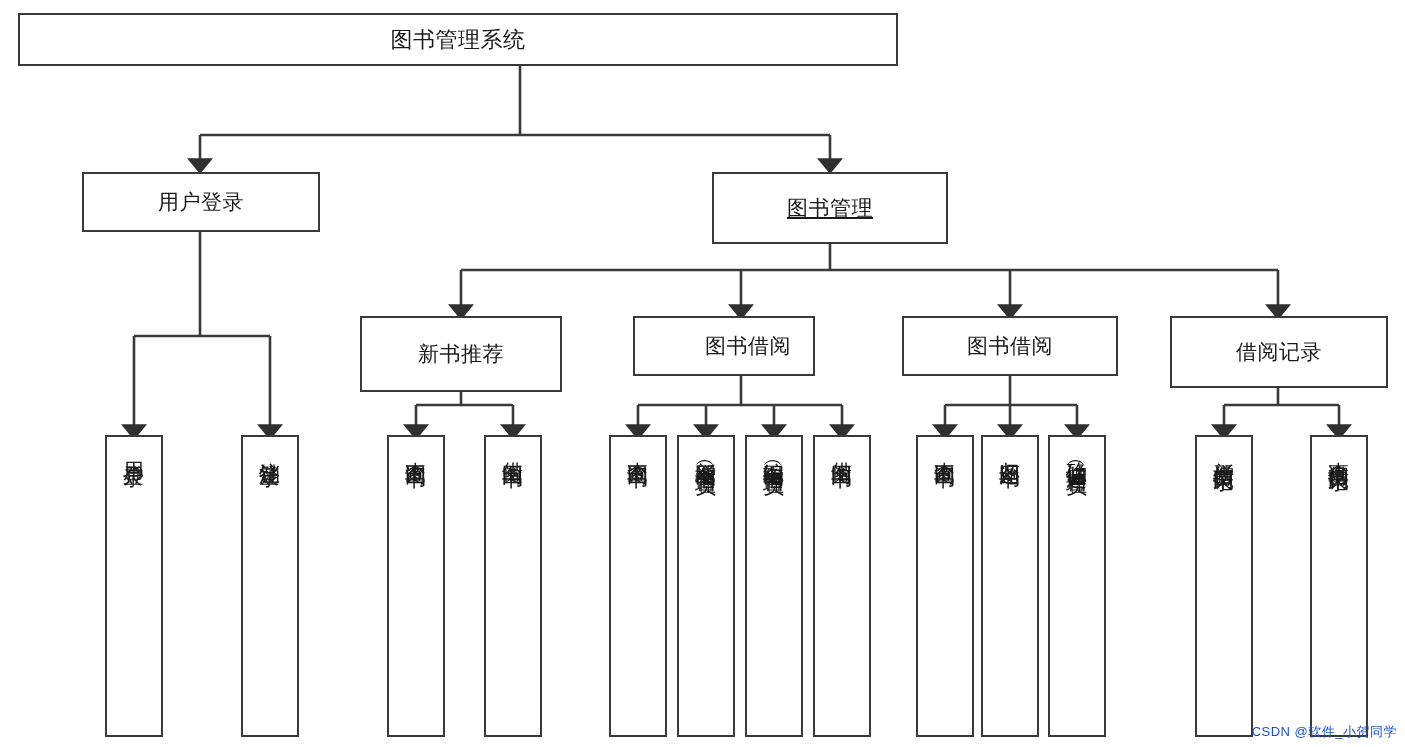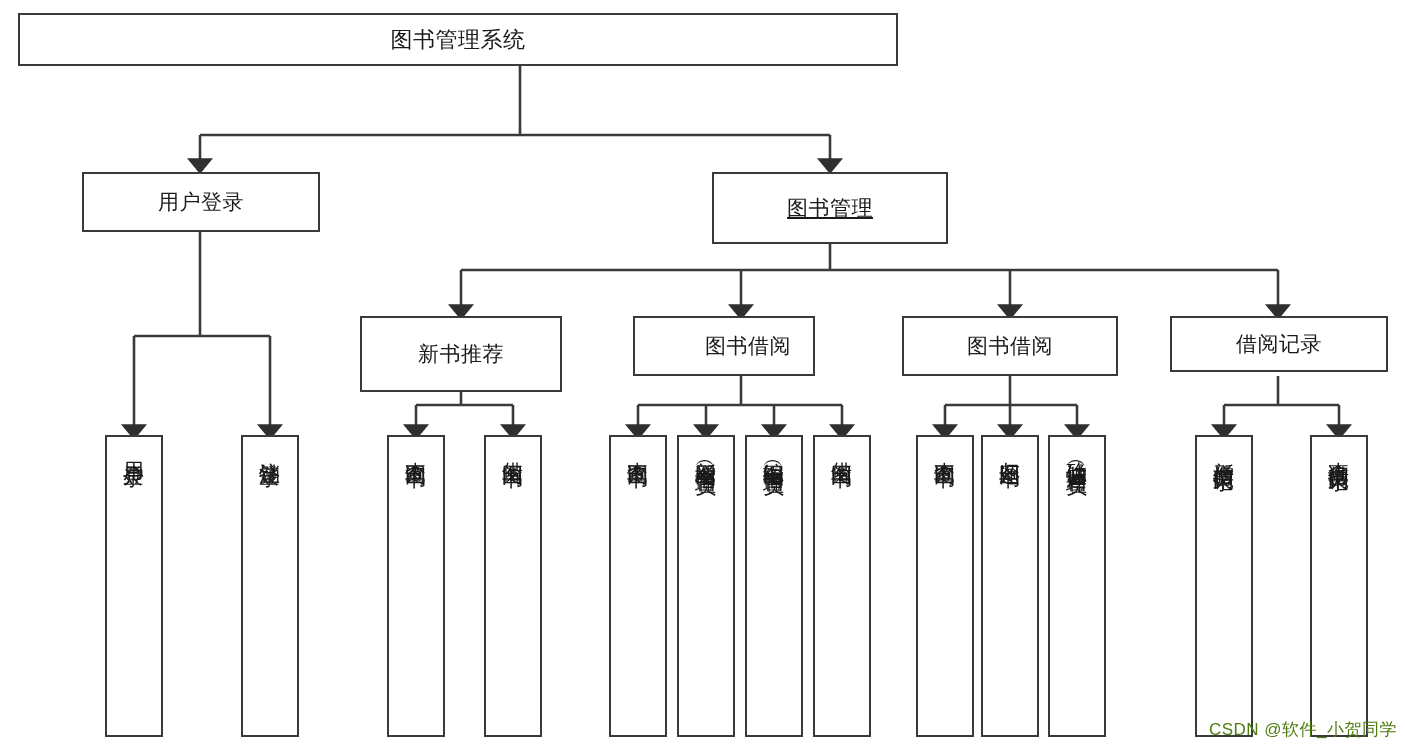--- a/index.html
+++ b/index.html
@@ -59,22 +59,22 @@
     letter-spacing: 2px;
     line-height: 1;
   }
   .node.root .node-label {
     font-size: 22px;
   }
   #watermark {
     position: absolute;
     right: 8px;
     bottom: 6px;
-    font-size: 17px;
-    color: #4d7c0f;
+    font-size: 13px;
+    color: #1d4ed8;
     z-index: 5;
     white-space: nowrap;
     letter-spacing: 0.5px;
   }
 </style>
 </head>
 <body>
 
 <div id="diagram-root">
 
@@ -141,21 +141,21 @@
 
   <div class="node horizontal" style="left:360px; top:316px; width:202px; height:76px;">
     <span class="node-label">新书推荐</span>
   </div>
   <div class="node horizontal" style="left:633px; top:316px; width:182px; height:60px;padding-left:48px;">
     <span class="node-label">图书借阅</span>
   </div>
   <div class="node horizontal" style="left:902px; top:316px; width:216px; height:60px;">
     <span class="node-label">图书借阅</span>
   </div>
-  <div class="node horizontal" style="left:1170px; top:316px; width:218px; height:56px;">
+  <div class="node horizontal" style="left:1170px; top:316px; width:218px; height:72px;">
     <span class="node-label">借阅记录</span>
   </div>
 
   <div class="node vertical" style="left:105px; top:435px; width:58px; height:302px;">
     <span class="node-label">用户登录</span>
   </div>
   <div class="node vertical" style="left:241px; top:435px; width:58px; height:302px;">
     <span class="node-label">注销登录</span>
   </div>
 

